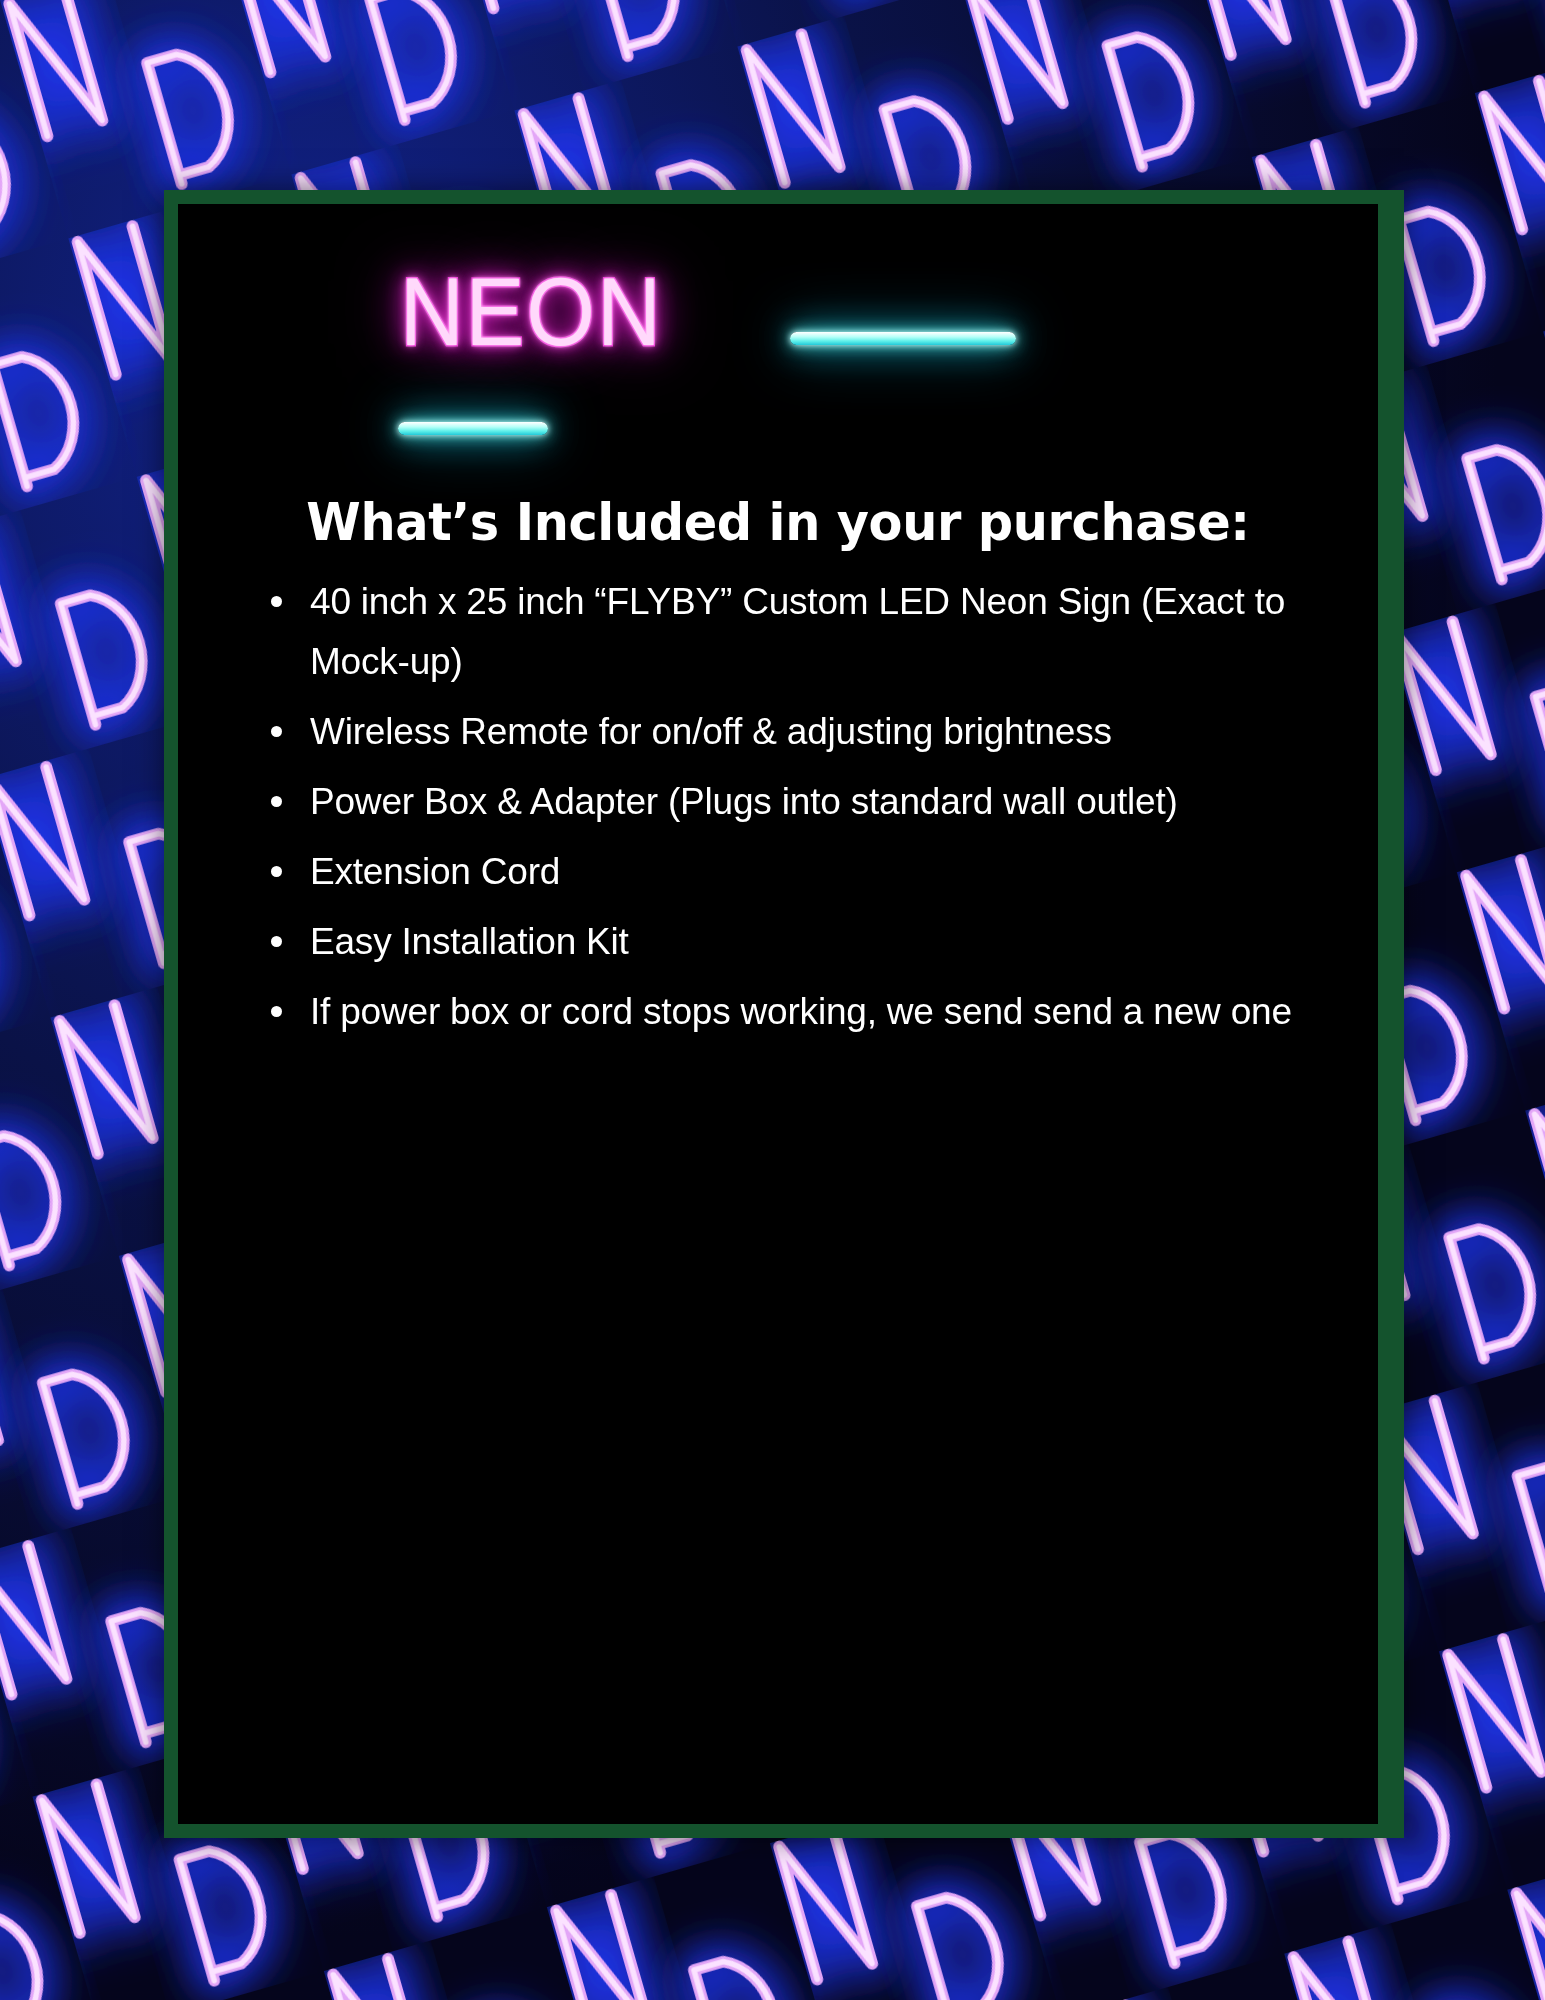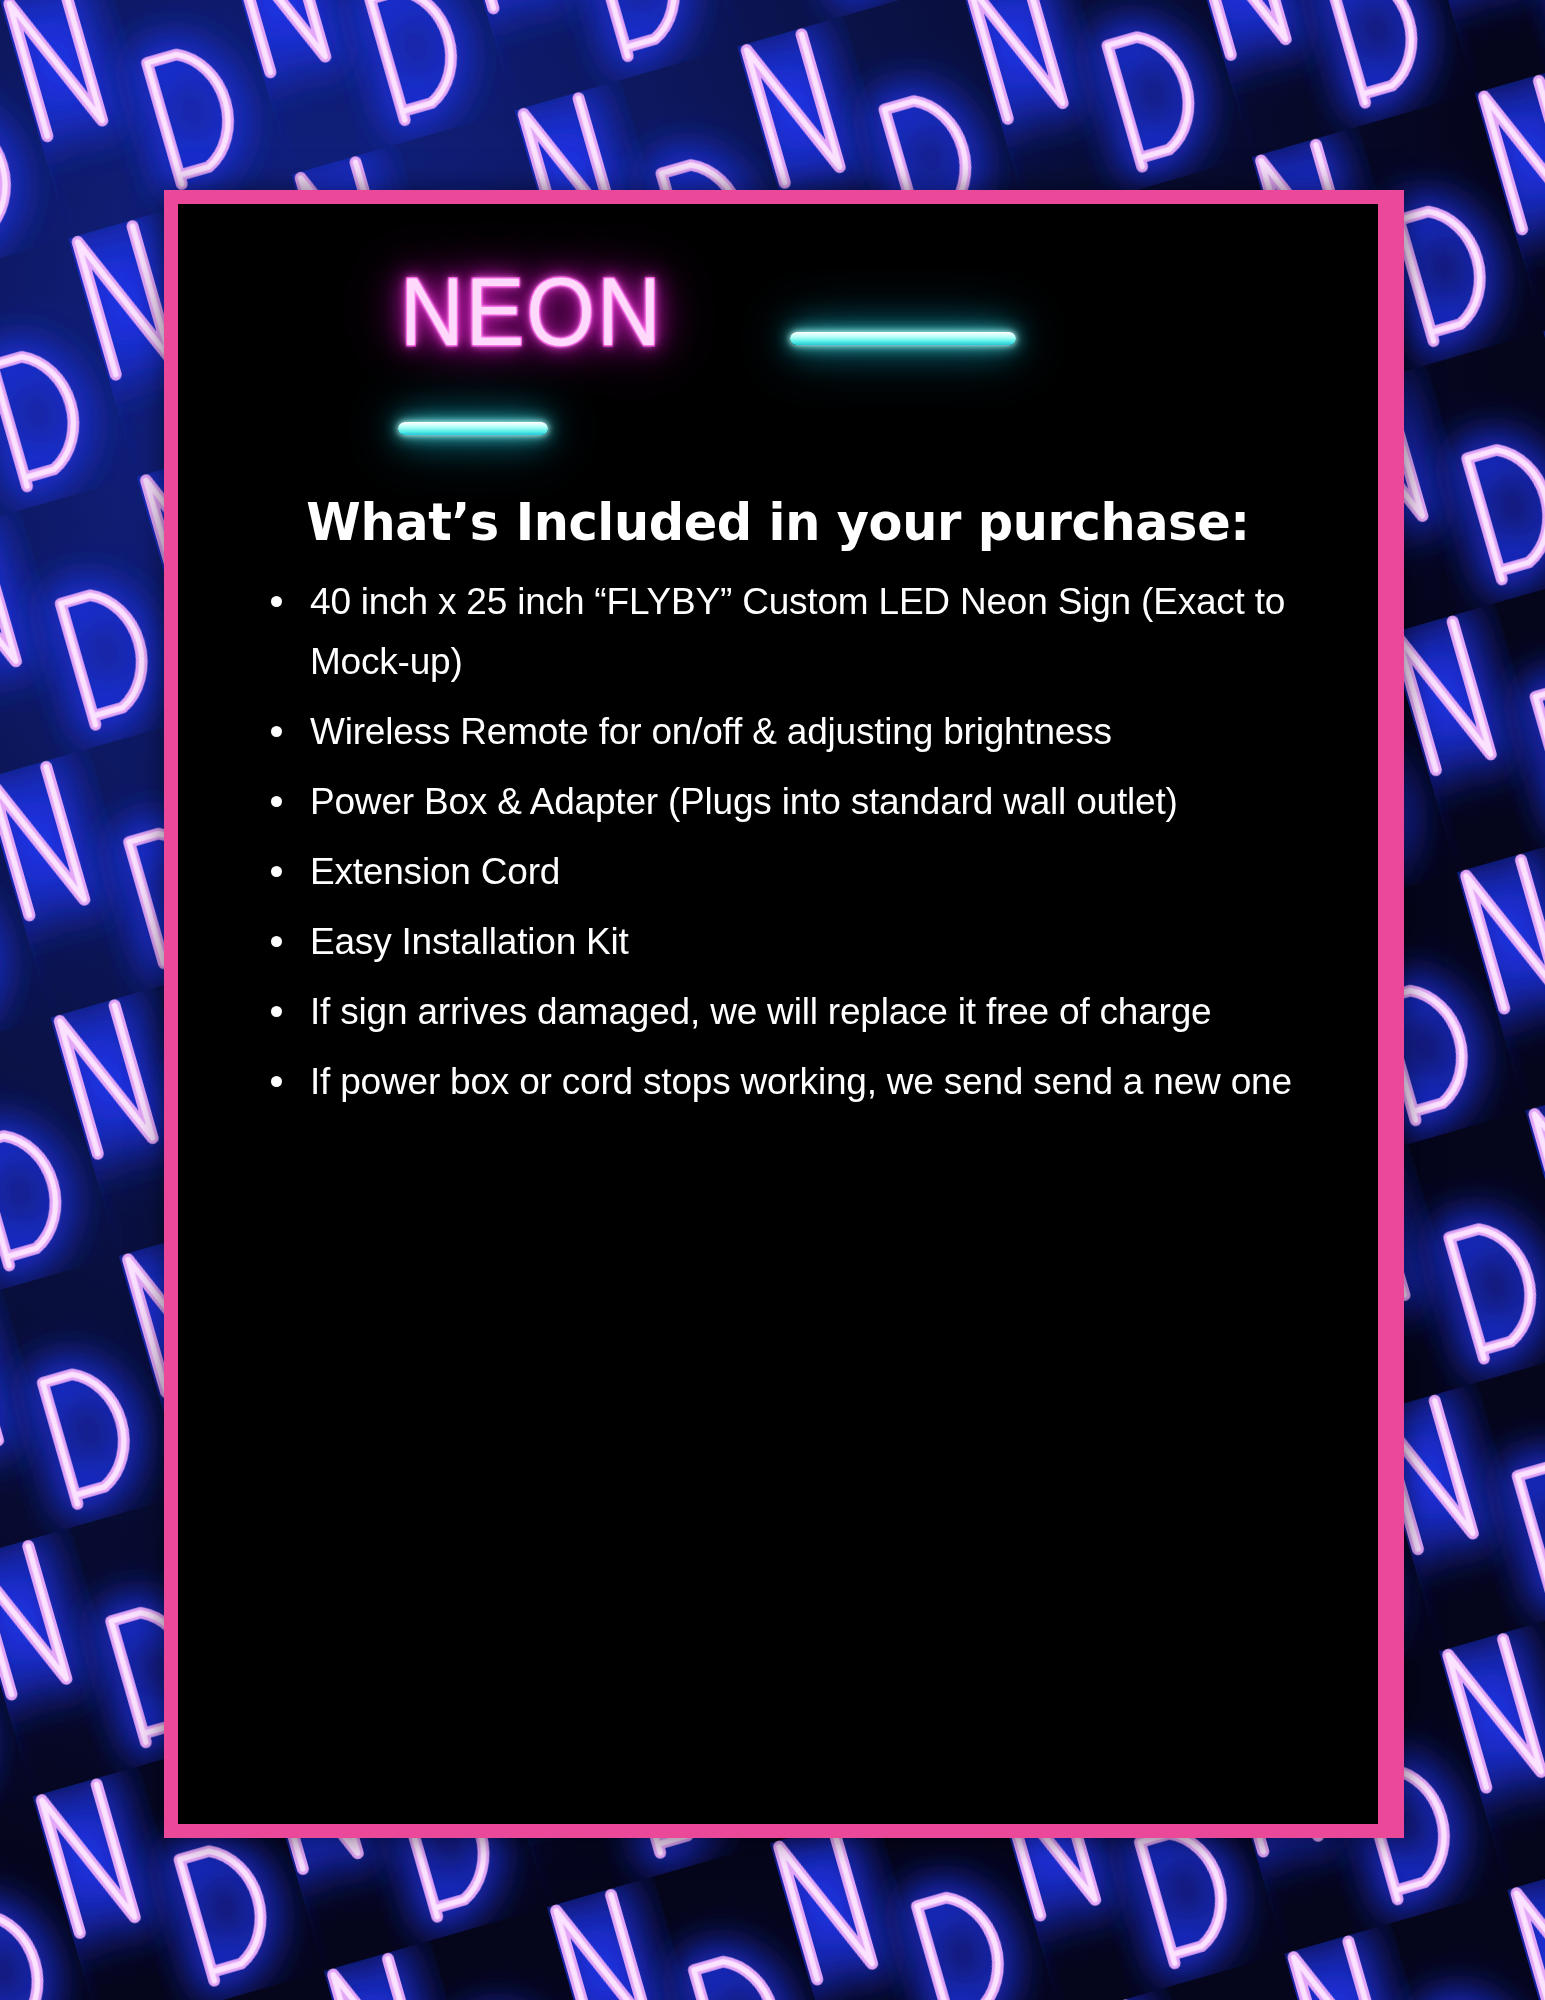--- a/index.html
+++ b/index.html
@@ -37,21 +37,21 @@
     height: 2000px;
   }
 
   
   #card-frame {
     position: absolute;
     left: 164px;
     top: 190px;
     width: 1240px;
     height: 1648px;
-    background: #ec4899;
+    background: #14532d;
     box-shadow: 0 0 28px rgba(0,0,0,0.55);
   }
   #card {
     position: absolute;
     left: 14px;
     top: 14px;
     width: 1200px;
     height: 1620px;
     background: #000000;
     overflow: hidden;
@@ -257,23 +257,19 @@
         <li class="bullet-item">
           <span class="bullet-dot"></span>
           <span class="bullet-text">Extension Cord</span>
         </li>
         <li class="bullet-item">
           <span class="bullet-dot"></span>
           <span class="bullet-text">Easy Installation Kit</span>
         </li>
         <li class="bullet-item">
           <span class="bullet-dot"></span>
-          <span class="bullet-text">If sign arrives damaged, we will replace it free of charge</span>
-        </li>
-        <li class="bullet-item">
-          <span class="bullet-dot"></span>
           <span class="bullet-text">If power box or cord stops working, we send send a new one</span>
         </li>
       </ul>
 
     </div>
   </div>
 </div>
 
 </body></html>

